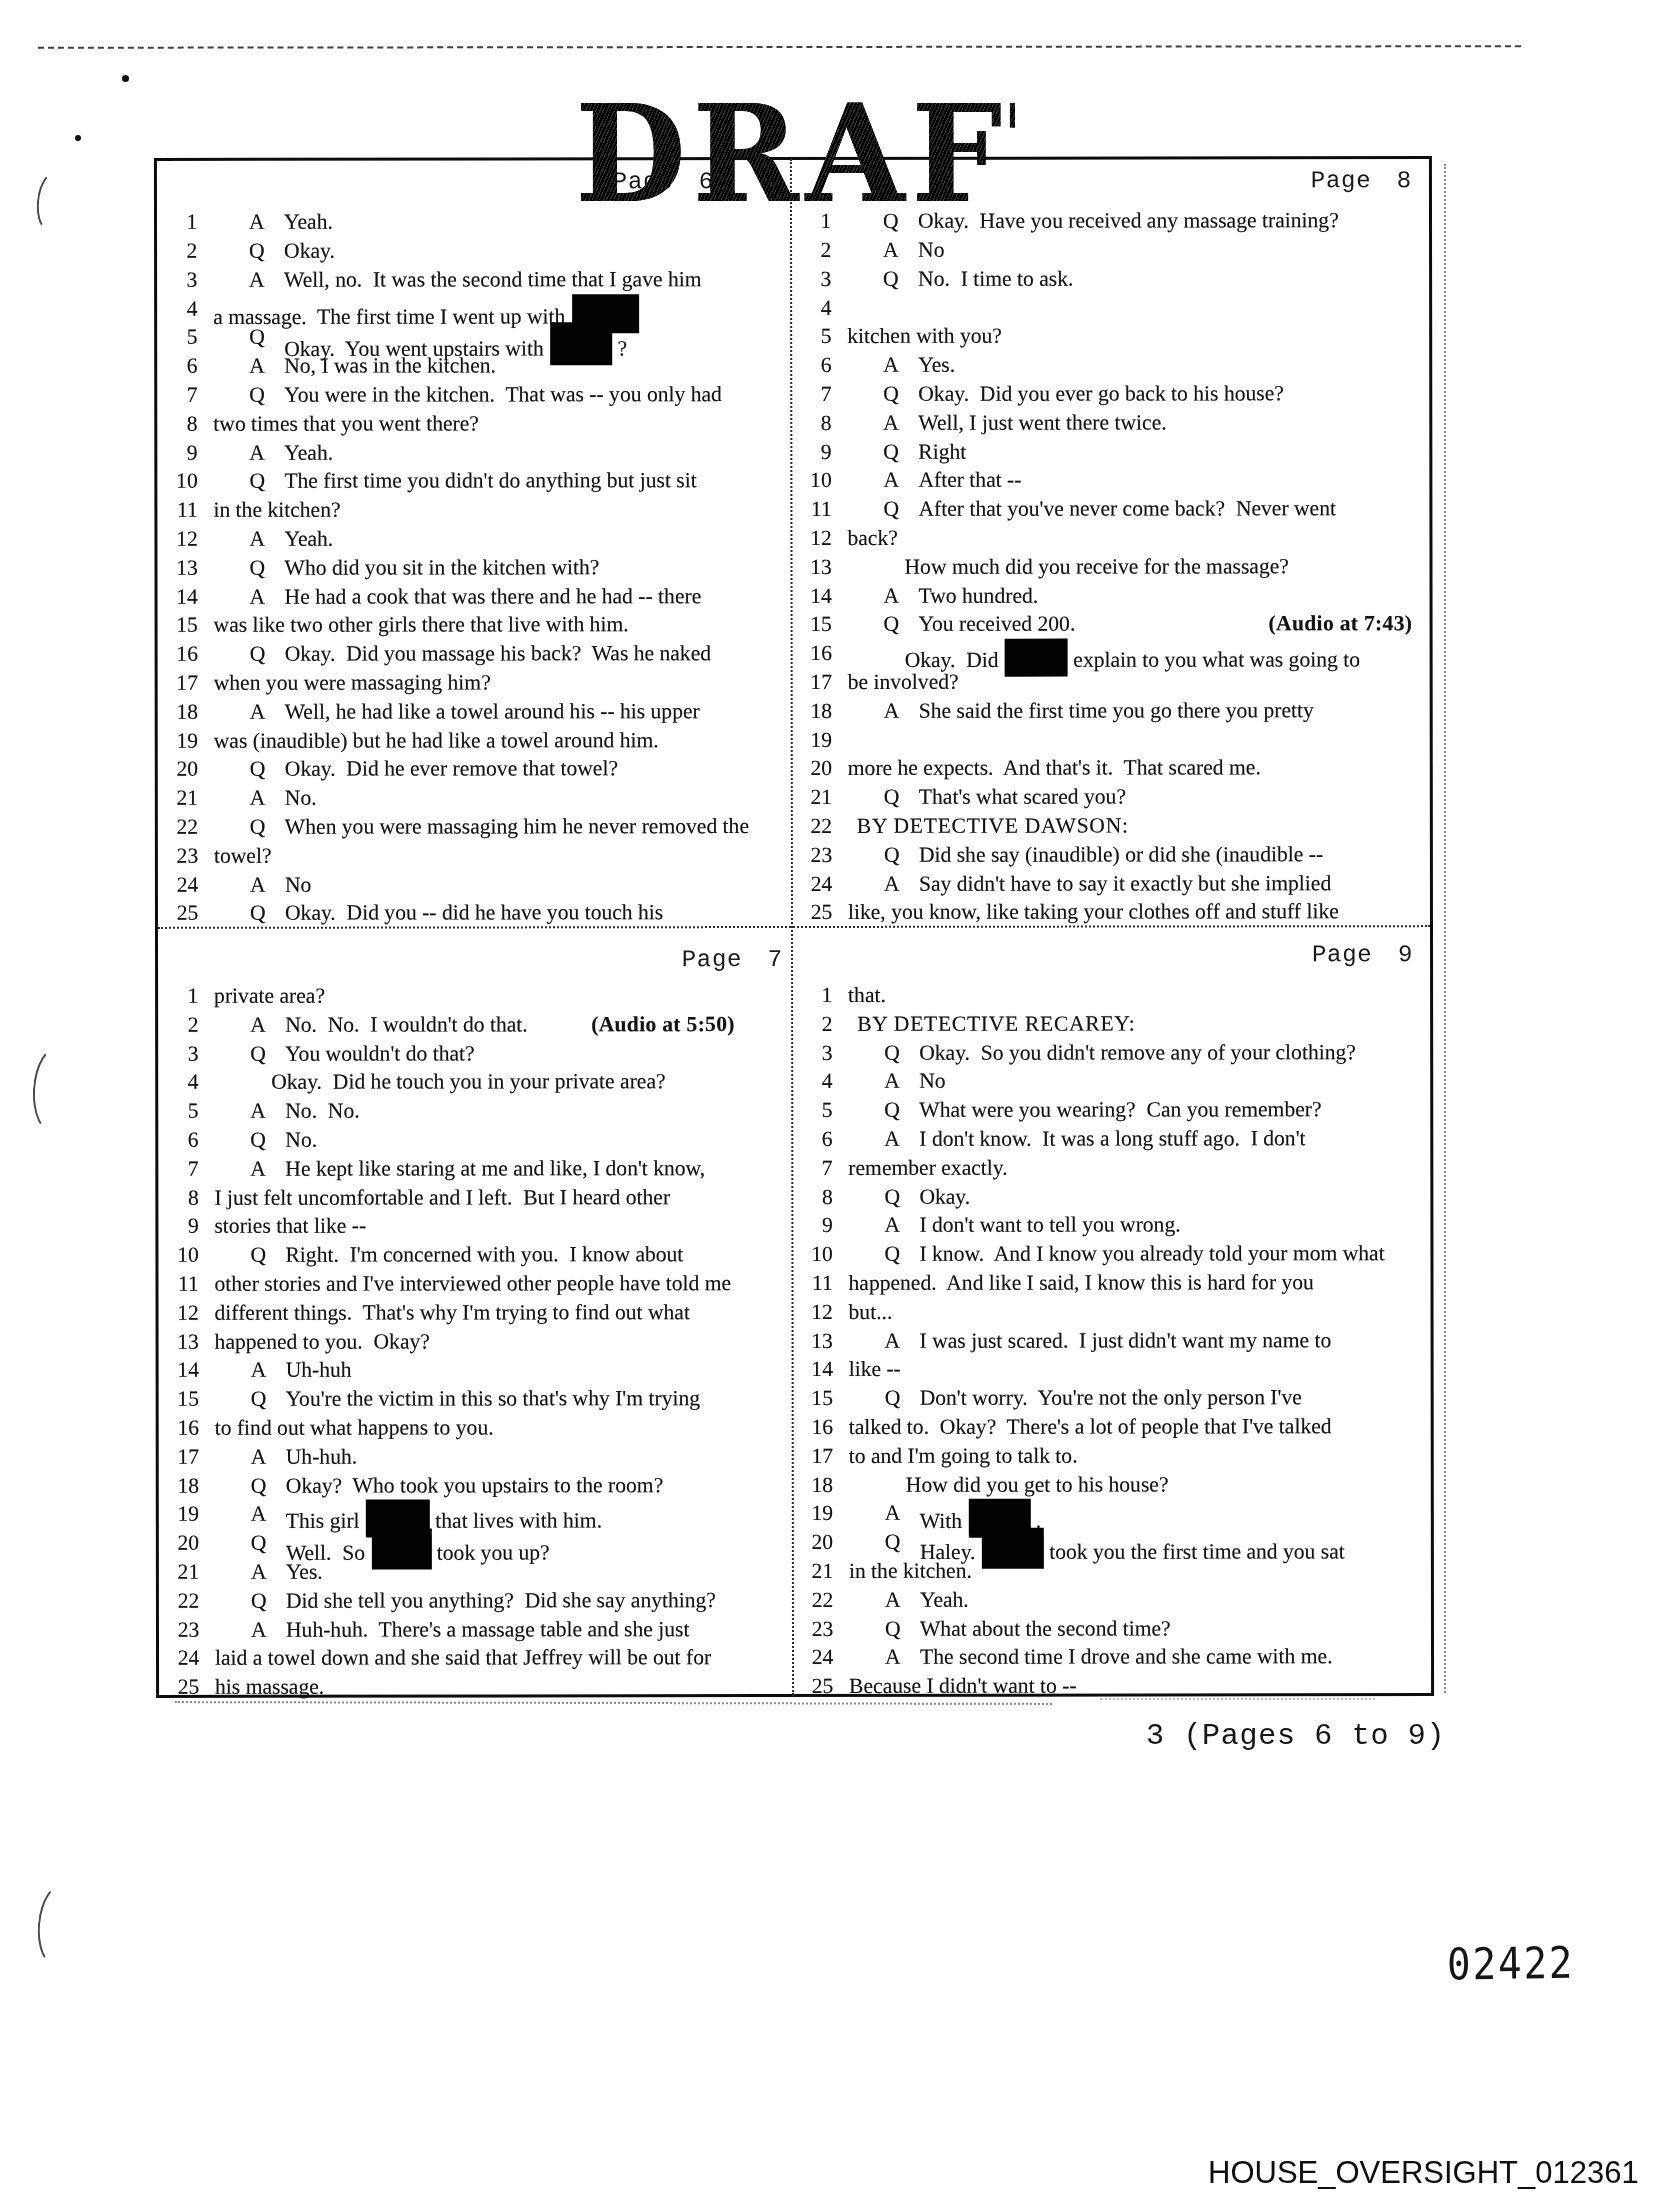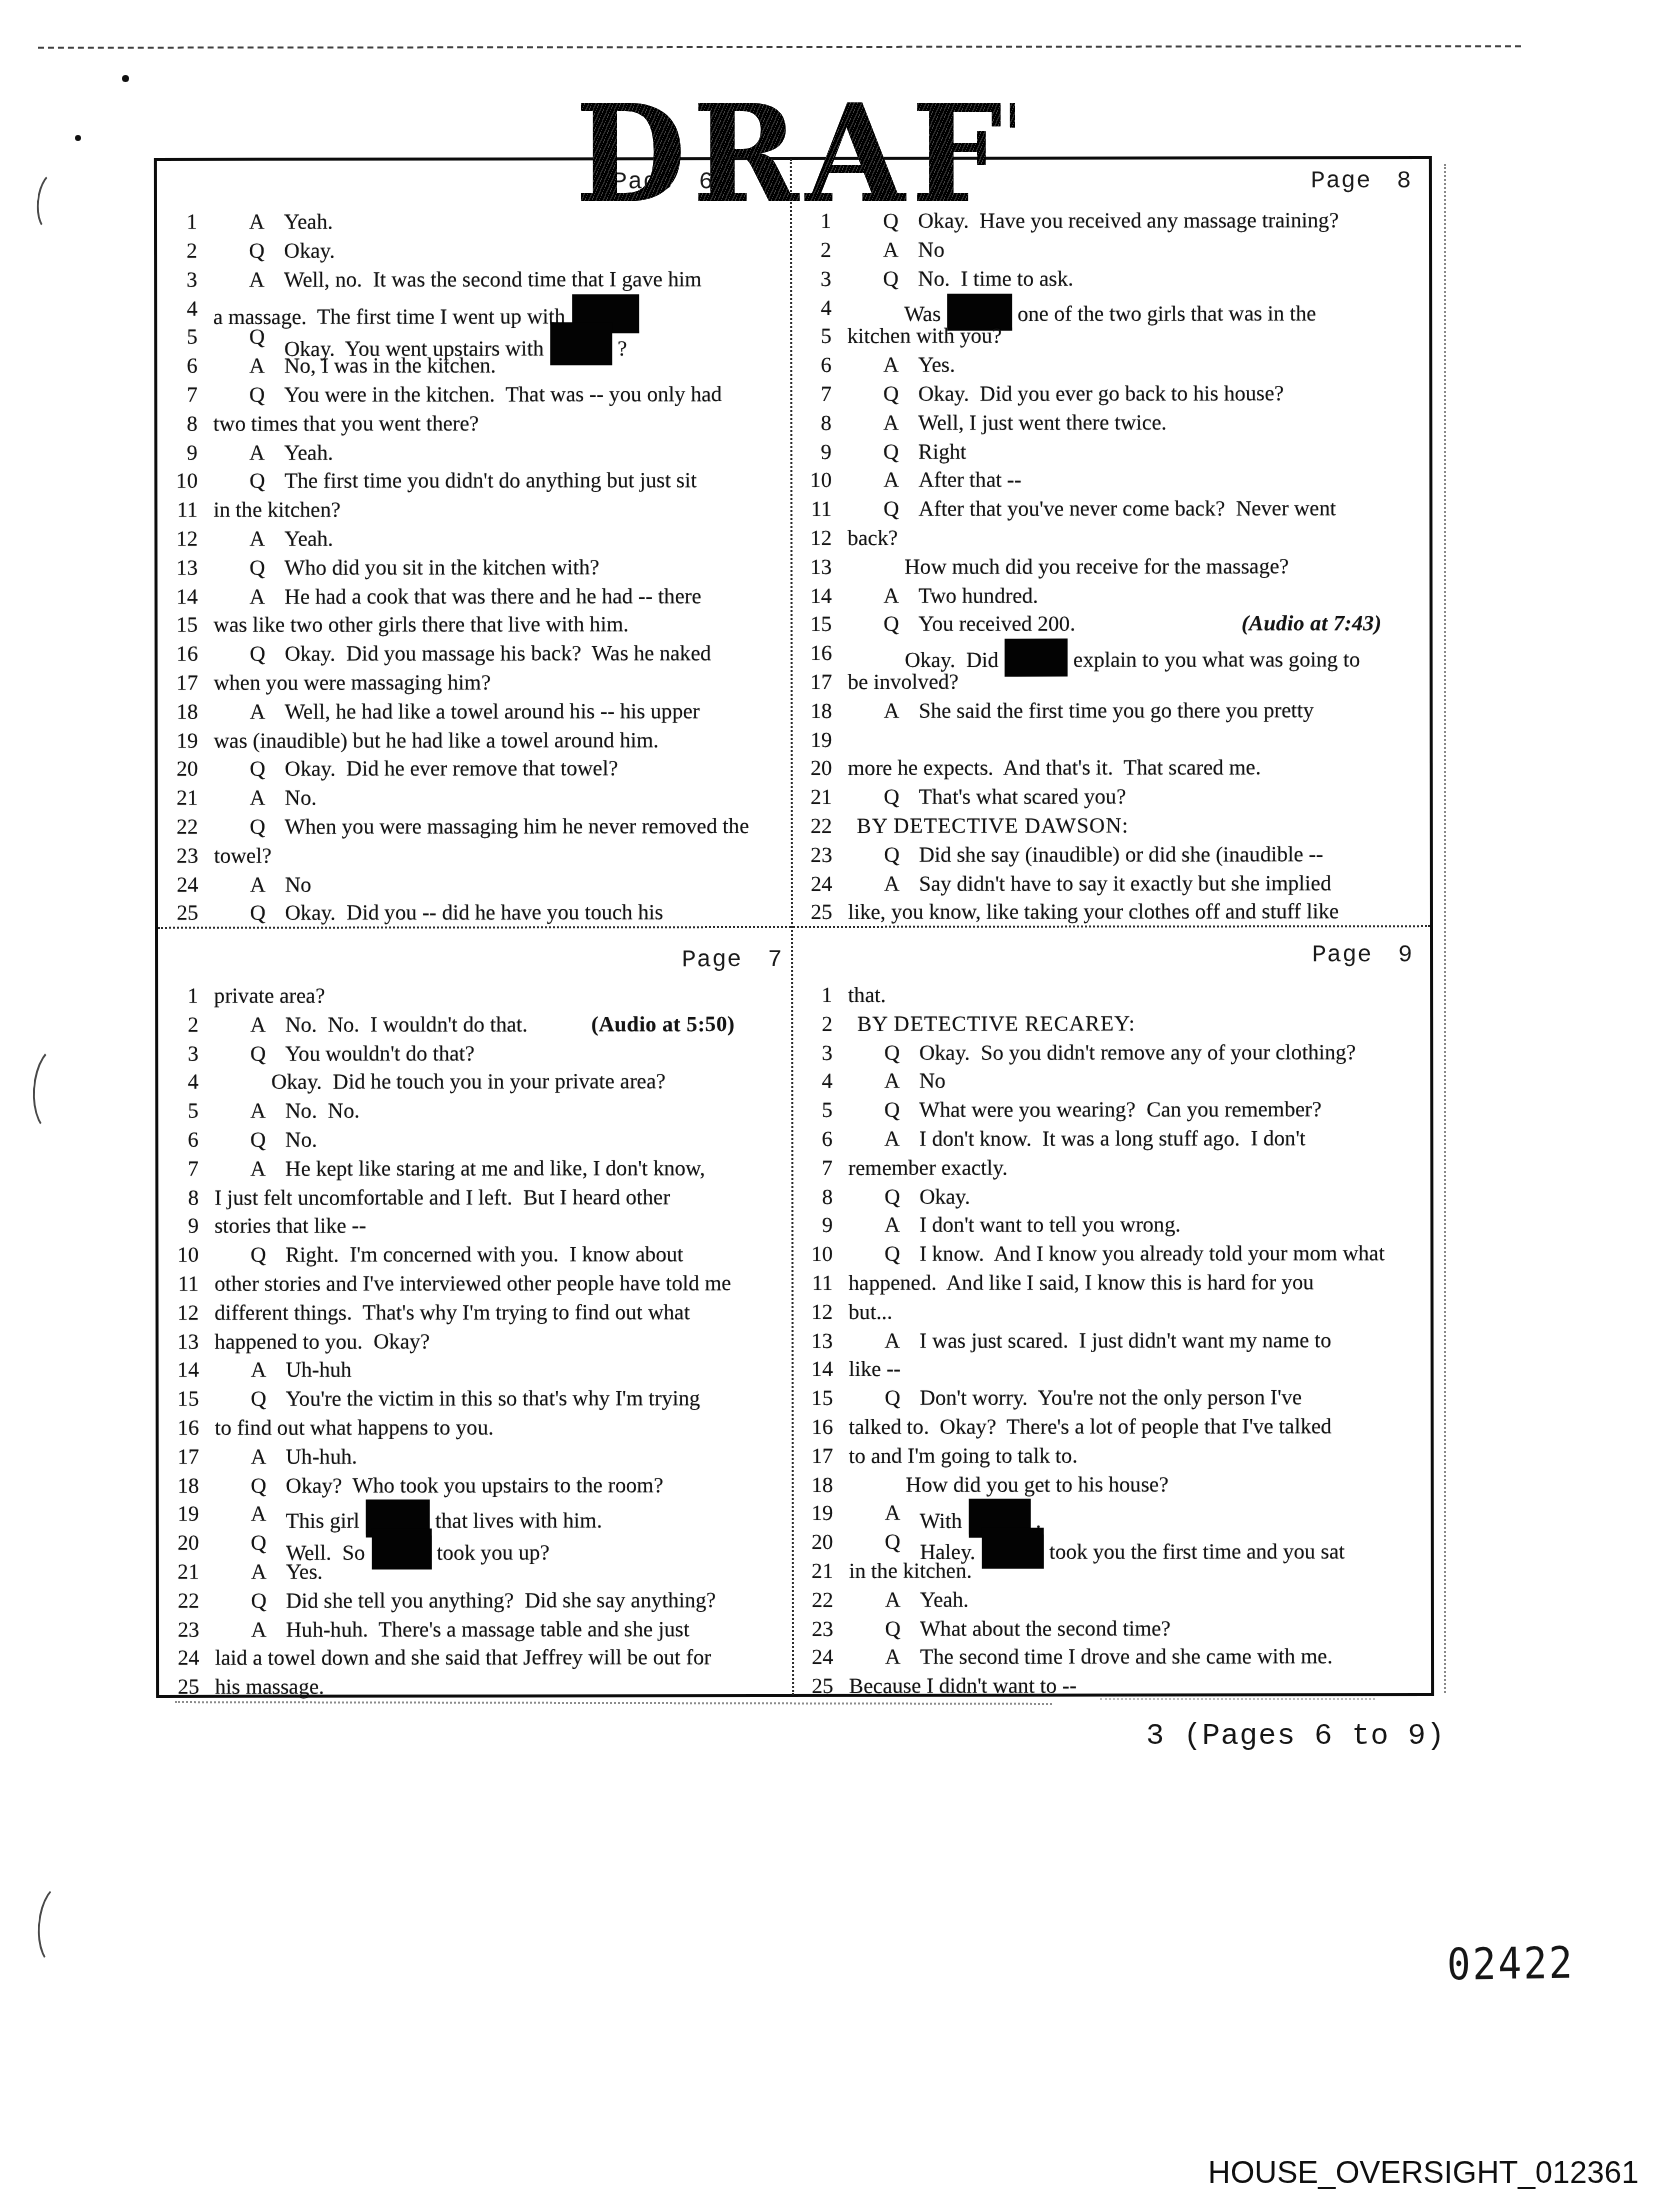--- a/index.html
+++ b/index.html
@@ -102,32 +102,32 @@
           <div class="row" style="top: 738px;"><span class="ln">25</span><span class="sp">Q</span><span class="tx qa"><span>Okay.  Did you -- did he have you touch his</span></span></div>
         </div>
     </div>
 
     <div class="quad" style="left:634px;top:0;width:638px;height:766px;">
       <span class="pghead" style="right:17px;top:7.9px;">Page 8</span>
       <div class="lines">
           <div class="row" style="top: 47px;"><span class="ln">1</span><span class="sp">Q</span><span class="tx qa"><span>Okay.  Have you received any massage training?</span></span></div>
           <div class="row" style="top: 76px;"><span class="ln">2</span><span class="sp">A</span><span class="tx qa"><span>No</span></span></div>
           <div class="row" style="top: 105px;"><span class="ln">3</span><span class="sp">Q</span><span class="tx qa"><span>No.  I time to ask.</span></span></div>
-          <div class="row" style="top: 134px;"><span class="ln">4</span><span class="tx indent"><span>Was</span><span class="redact" style="width: 65px; height: 37px;"></span><span>one of the two girls that was in the</span></span></div>
+          <div class="row" style="top: 134px;"><span class="ln">4</span></div>
           <div class="row" style="top: 162px;"><span class="ln">5</span><span class="tx cont"><span>kitchen with you?</span></span></div>
           <div class="row" style="top: 191px;"><span class="ln">6</span><span class="sp">A</span><span class="tx qa"><span>Yes.</span></span></div>
           <div class="row" style="top: 220px;"><span class="ln">7</span><span class="sp">Q</span><span class="tx qa"><span>Okay.  Did you ever go back to his house?</span></span></div>
           <div class="row" style="top: 249px;"><span class="ln">8</span><span class="sp">A</span><span class="tx qa"><span>Well, I just went there twice.</span></span></div>
           <div class="row" style="top: 278px;"><span class="ln">9</span><span class="sp">Q</span><span class="tx qa"><span>Right</span></span></div>
           <div class="row" style="top: 306px;"><span class="ln">10</span><span class="sp">A</span><span class="tx qa"><span>After that --</span></span></div>
           <div class="row" style="top: 335px;"><span class="ln">11</span><span class="sp">Q</span><span class="tx qa"><span>After that you've never come back?  Never went</span></span></div>
           <div class="row" style="top: 364px;"><span class="ln">12</span><span class="tx cont"><span>back?</span></span></div>
           <div class="row" style="top: 393px;"><span class="ln">13</span><span class="tx indent"><span>How much did you receive for the massage?</span></span></div>
           <div class="row" style="top: 422px;"><span class="ln">14</span><span class="sp">A</span><span class="tx qa"><span>Two hundred.</span></span></div>
-          <div class="row" style="top: 450px;"><span class="ln">15</span><span class="sp">Q</span><span class="tx qa"><span>You received 200.</span></span><span class="audio" style="left: 450px; font-style: italic;">(Audio at 7:43)</span></div>
+          <div class="row" style="top: 450px;"><span class="ln">15</span><span class="sp">Q</span><span class="tx qa"><span>You received 200.</span></span><span class="audio" style="left: 477px;">(Audio at 7:43)</span></div>
           <div class="row" style="top: 479px;"><span class="ln">16</span><span class="tx indent"><span>Okay.  Did</span><span class="redact" style="width: 63px; height: 38px;"></span><span>explain to you what was going to</span></span></div>
           <div class="row" style="top: 508px;"><span class="ln">17</span><span class="tx cont"><span>be involved?</span></span></div>
           <div class="row" style="top: 537px;"><span class="ln">18</span><span class="sp">A</span><span class="tx qa"><span>She said the first time you go there you pretty</span></span></div>
           <div class="row" style="top: 566px;"><span class="ln">19</span></div>
           <div class="row" style="top: 594px;"><span class="ln">20</span><span class="tx cont"><span>more he expects.  And that's it.  That scared me.</span></span></div>
           <div class="row" style="top: 623px;"><span class="ln">21</span><span class="sp">Q</span><span class="tx qa"><span>That's what scared you?</span></span></div>
           <div class="row" style="top: 652px;"><span class="ln">22</span><span class="tx by"><span>BY DETECTIVE DAWSON:</span></span></div>
           <div class="row" style="top: 681px;"><span class="ln">23</span><span class="sp">Q</span><span class="tx qa"><span>Did she say (inaudible) or did she (inaudible --</span></span></div>
           <div class="row" style="top: 710px;"><span class="ln">24</span><span class="sp">A</span><span class="tx qa"><span>Say didn't have to say it exactly but she implied</span></span></div>
           <div class="row" style="top: 738px;"><span class="ln">25</span><span class="tx cont"><span>like, you know, like taking your clothes off and stuff like</span></span></div>

